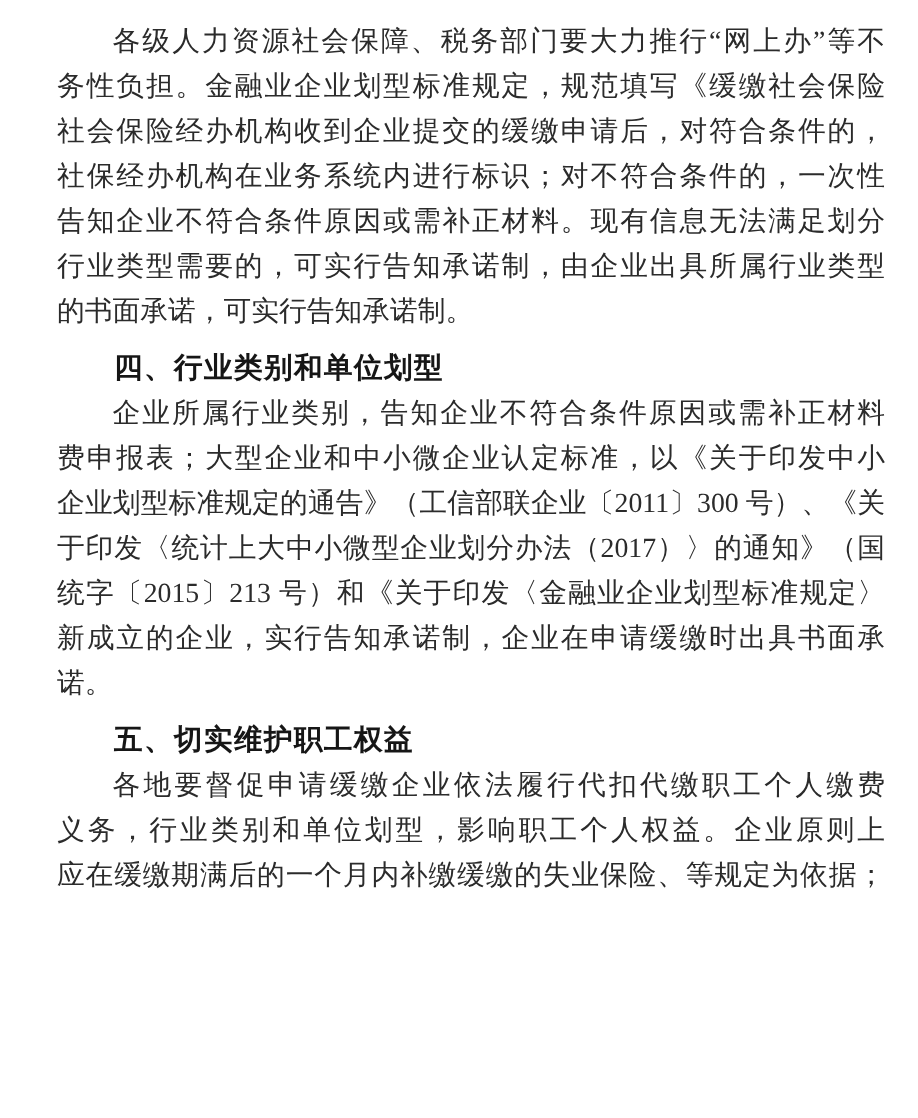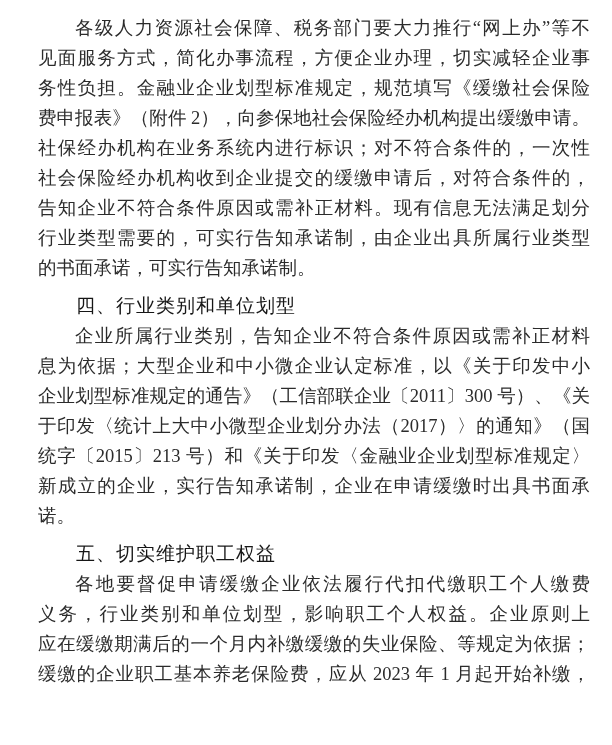--- a/index.html
+++ b/index.html
@@ -29,56 +29,53 @@
     white-space: normal;
   }
   .line.first {
     text-indent: 2em;
   }
   .line.para-end {
     text-align-last: left;
   }
   .heading {
     font-family: "Liberation Sans", "DejaVu Sans", sans-serif;
-    font-weight: normal;
+    font-weight: bold;
     color: #161616;
     font-size: 19px;
     line-height: 30px;
     text-indent: 2em;
     margin-top: 8px;
     letter-spacing: 1px;
   }
 </style>
 </head>
 <body>
 
 <div class="page">
   <div>
       <div class="paragraph">
         <div class="line first">各级人力资源社会保障、税务部门要大力推行“网上办”等不</div>
-        <div class="line">见面服务方式，简化办事流程，方便企业办理，切实减轻企业事</div>
         <div class="line">务性负担。金融业企业划型标准规定，规范填写《缓缴社会保险</div>
-        <div class="line">费申报表》（附件 2），向参保地社会保险经办机构提出缓缴申请。</div>
+        <div class="line">社会保险经办机构收到企业提交的缓缴申请后，对符合条件的，</div>
         <div class="line">社保经办机构在业务系统内进行标识；对不符合条件的，一次性</div>
-        <div class="line">社会保险经办机构收到企业提交的缓缴申请后，对符合条件的，</div>
         <div class="line">告知企业不符合条件原因或需补正材料。现有信息无法满足划分</div>
         <div class="line">行业类型需要的，可实行告知承诺制，由企业出具所属行业类型</div>
         <div class="line para-end">的书面承诺，可实行告知承诺制。</div>
       </div>
       <div class="heading">四、行业类别和单位划型</div>
       <div class="paragraph">
         <div class="line first">企业所属行业类别，告知企业不符合条件原因或需补正材料</div>
-        <div class="line">息为依据；大型企业和中小微企业认定标准，以《关于印发中小</div>
+        <div class="line">费申报表；大型企业和中小微企业认定标准，以《关于印发中小</div>
         <div class="line">企业划型标准规定的通告》（工信部联企业〔2011〕300 号）、《关</div>
         <div class="line">于印发〈统计上大中小微型企业划分办法（2017）〉的通知》（国</div>
         <div class="line">统字〔2015〕213 号）和《关于印发〈金融业企业划型标准规定〉</div>
         <div class="line">新成立的企业，实行告知承诺制，企业在申请缓缴时出具书面承</div>
         <div class="line para-end">诺。</div>
       </div>
       <div class="heading">五、切实维护职工权益</div>
       <div class="paragraph">
         <div class="line first">各地要督促申请缓缴企业依法履行代扣代缴职工个人缴费</div>
         <div class="line">义务，行业类别和单位划型，影响职工个人权益。企业原则上</div>
         <div class="line">应在缓缴期满后的一个月内补缴缓缴的失业保险、等规定为依据；</div>
-        <div class="line">缓缴的企业职工基本养老保险费，应从 2023 年 1 月起开始补缴，</div>
       </div>
     </div>
 </div>
 
 </body></html>

